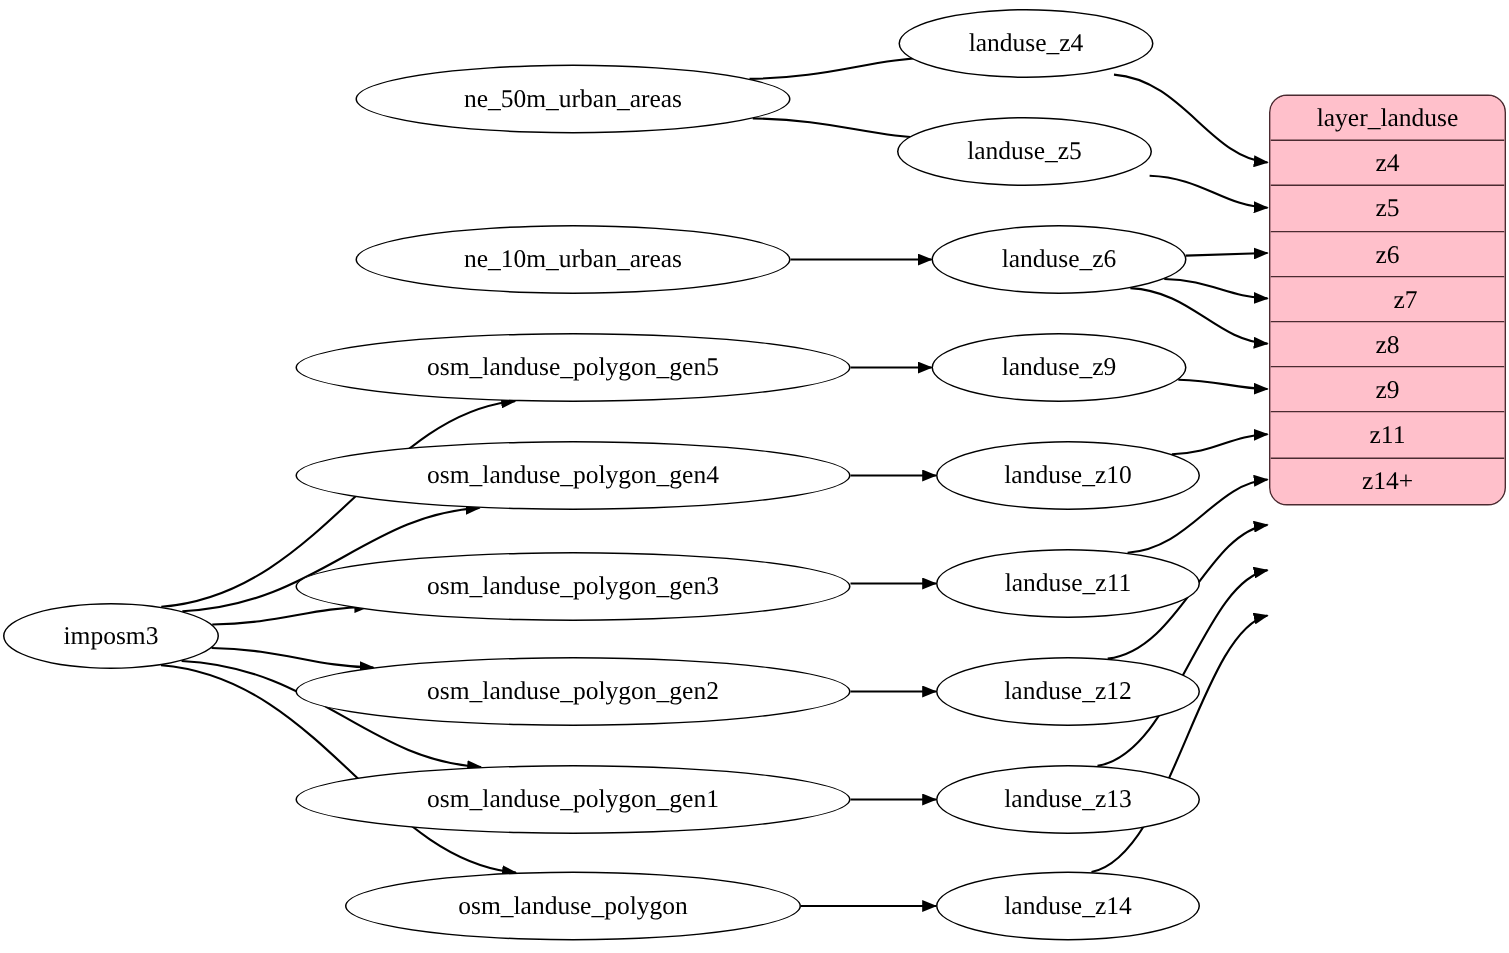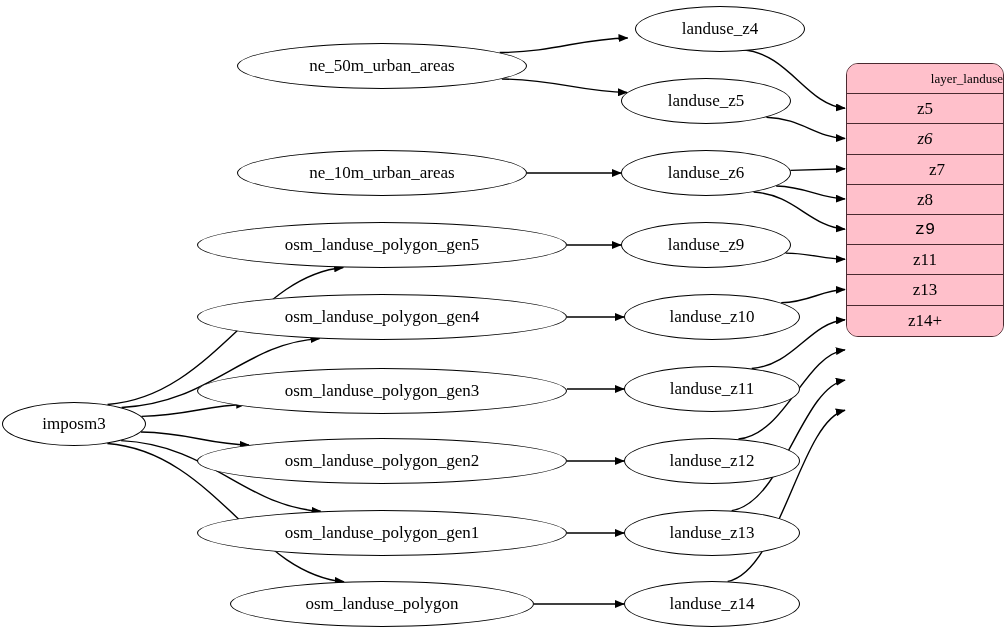--- a/index.html
+++ b/index.html
@@ -38,21 +38,21 @@
     box-sizing:border-box;
     height:30.2px;
     line-height:30.2px;
     text-align:center;
     font-size:17px;
     color:#000000;
     border-bottom:1.3px solid #4a2a30;
     background:#ffc0cb;
   }
   .trow.last{border-bottom:none;}
-  .trow.head{font-size:13px;text-align:right;}
+  .trow.head{font-size:17px;}
 </style>
 </head>
 <body>
 
 <div id="canvas">
 
   <svg id="edges" viewBox="0 0 1006 635">
     <defs>
       <marker id="ah" markerWidth="10" markerHeight="8" refX="9.2" refY="4" orient="auto" markerUnits="userSpaceOnUse">
         <path d="M0,0 L10,4 L0,8 z" fill="#000000"></path>
@@ -109,24 +109,24 @@
       </div>
       <div class="node" style="left: 197px; top: 438px; width: 370px; height: 46px;">
         <span>osm_landuse_polygon_gen2</span>
       </div>
       <div class="node" style="left: 197px; top: 510px; width: 370px; height: 46px;">
         <span>osm_landuse_polygon_gen1</span>
       </div>
       <div class="node" style="left: 230px; top: 581px; width: 304px; height: 46px;">
         <span>osm_landuse_polygon</span>
       </div>
-      <div class="node" style="left: 635px; top: 6px; width: 170px; height: 46px; justify-content: center;">
+      <div class="node" style="left: 599px; top: 6px; width: 170px; height: 46px; justify-content: center;">
         <span>landuse_z4</span>
       </div>
-      <div class="node" style="left: 621px; top: 78px; width: 170px; height: 46px;">
+      <div class="node" style="left: 598px; top: 78px; width: 170px; height: 46px;">
         <span>landuse_z5</span>
       </div>
       <div class="node" style="left: 621px; top: 150px; width: 170px; height: 46px;">
         <span>landuse_z6</span>
       </div>
       <div class="node" style="left: 621px; top: 222px; width: 170px; height: 46px;">
         <span>landuse_z9</span>
       </div>
       <div class="node" style="left: 624px; top: 294px; width: 176px; height: 46px;">
         <span>landuse_z10</span>
@@ -140,23 +140,23 @@
       <div class="node" style="left: 624px; top: 510px; width: 176px; height: 46px;">
         <span>landuse_z13</span>
       </div>
       <div class="node" style="left: 624px; top: 581px; width: 176px; height: 46px;">
         <span>landuse_z14</span>
       </div>
     </div>
 
   <div id="table-wrap" style="left: 846px; top: 63px; width: 158px;">
       <div class="trow head" style="height: 30.2px; line-height: 30.2px;">layer_landuse</div>
+      <div class="trow" style="height: 30.2px; line-height: 30.2px;">z4</div>
       <div class="trow" style="height: 30.2px; line-height: 30.2px;">z5</div>
-      <div class="trow" style="height: 30.2px; line-height: 30.2px; font-style: italic;">z6</div>
+      <div class="trow" style="height: 30.2px; line-height: 30.2px;">z6</div>
       <div class="trow" style="height: 30.2px; line-height: 30.2px; padding-left: 24px;">z7</div>
       <div class="trow" style="height: 30.2px; line-height: 30.2px;">z8</div>
-      <div class="trow" style="height: 30.2px; line-height: 30.2px; font-family: Liberation Mono, monospace;">z9</div>
+      <div class="trow" style="height: 30.2px; line-height: 30.2px;">z9</div>
       <div class="trow" style="height: 30.2px; line-height: 30.2px;">z11</div>
-      <div class="trow" style="height: 30.2px; line-height: 30.2px;">z13</div>
       <div class="trow last" style="height: 30.2px; line-height: 30.2px;">z14+</div>
     </div>
 
 </div>
 
 </body></html>

